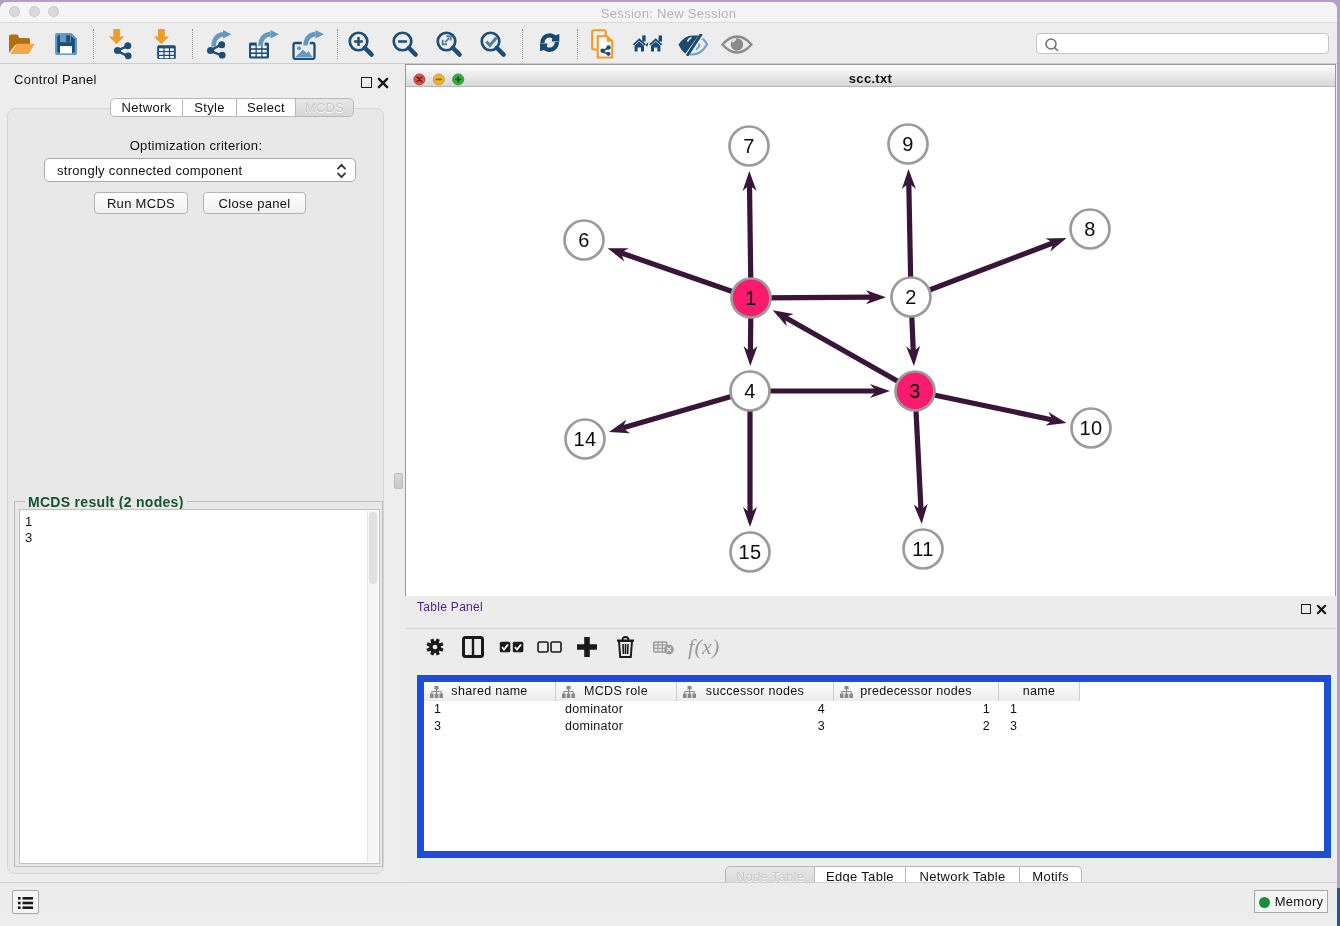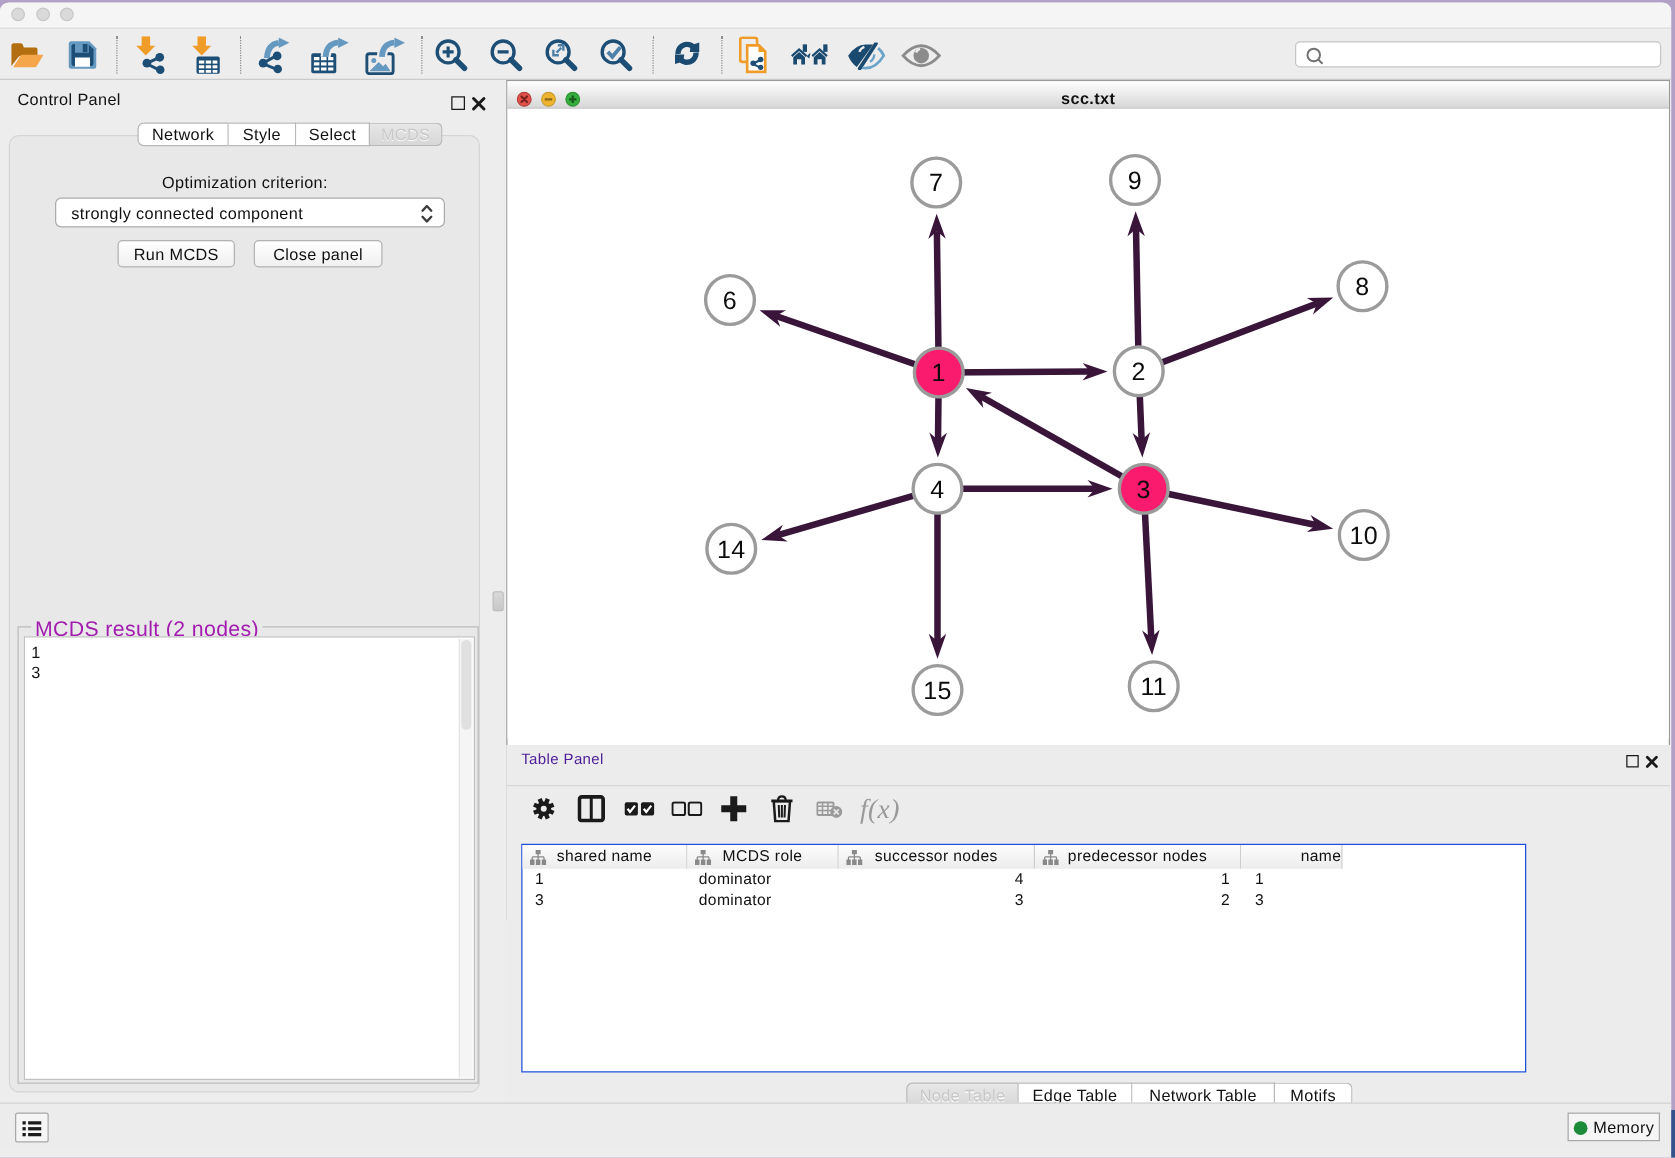--- a/index.html
+++ b/index.html
@@ -21,46 +21,47 @@
 #cp-body { position:absolute; left:7px; top:44px; width:377px; height:766px; background:#e9e8e9; border:1px solid #d6d5d6; border-radius:8px; }
 .tabrow { position:absolute; display:flex; height:19px; font-size:13px;padding-left:32px; }
 .tab { border:1px solid #b9b8b9; border-left:none; background:#fff; color:#111; text-align:center; line-height:18px; }
 .tab.first { border-left:1px solid #b9b8b9; border-radius:5px 0 0 5px; }
 .tab.last { border-radius:0 5px 5px 0; }
 .tab.sel { background:linear-gradient(#e8e7e8,#d8d7d8); color:#c9c8c9; text-shadow:0 1px 0 #fafafa; }
 
 .btn { position:absolute; background:linear-gradient(#ffffff,#f1f0f1); border:1px solid #b4b3b4; border-radius:4px; font-size:13px; color:#111; text-align:center; }
 
 #mcds-fs { position:absolute; left:14px; top:437px; width:369px; height:366px; border:1px solid #bdbcbd; }
-#mcds-legend { position:absolute; left:10px; top:-8px; background:#e9e8e9; padding:0 3px; font-size:17px; color:#a21caf; }
+#mcds-legend { position:absolute; left:10px; top:-8px; background:#e9e8e9; padding:0 3px; font-size:14px; color:#14532d;font-weight:bold; }
 #mcds-list { position:absolute; left:4px; top:7px; width:361px; height:355px; background:#fff; border:1px solid #c2c1c2; font-size:13px; color:#111; }
 
 #netwin { position:absolute; left:405px; top:62px; width:931px; height:672px; border:1px solid #999; background:#fff; }
 #nettitle { position:absolute; left:0; top:0; width:100%; height:22px; background:linear-gradient(#fefefe,#d8d7d8); border-bottom:1px solid #b6b5b6; }
 #nettitle span { position:absolute; width:100%; text-align:center; top:6px; font-size:13px; color:#111; }
 #netcanvas svg { display:block; }
 #netcanvas { position:absolute; left:0; top:22px; width:929px; height:504px; background:#fff; }
 
 #tablepanel { position:absolute; left:405px; top:594px; width:931px; height:293px; background:#ececec; }
 #tp-title { position:absolute; left:12px; top:4px; font-size:12px; color:#4c1d95; }
 #tp-toolbar { position:absolute; left:12px; top:26px; width:907px; height:42px; background:transparent;text-align:right; }
-#tp-table { position:absolute; left:12px; top:79px; width:804px; height:183px; background:#fff; border:1px solid #1d4ed8; }
+#tp-table { position:absolute; left:12px; top:79px; width:914px; height:183px; background:#fff; border:7px solid #1d4ed8; }
 .th { position:absolute; top:0; height:19px; background:linear-gradient(#fdfdfd,#ececec); border-right:1px solid #cfcecf; font-size:12.5px; color:#111; text-align:center; line-height:19px; }
 .td { position:absolute; font-size:12.5px; color:#111; height:17px; line-height:17px; }
 
 
 #statusbar { position:absolute; left:0; top:880px; width:1337px; height:36px; background:#ececec; border-top:1px solid #d2d1d2;text-decoration:underline; }
 </style>
 </head>
 <body>
 <div id="win">
   <div id="titlebar">
     <div class="tl" style="left:9px"></div>
     <div class="tl" style="left:28.5px"></div>
     <div class="tl" style="left:48px"></div>
+    <div id="title">Session: New Session</div>
   </div>
   <div id="toolbar">
     <svg class="ticon" style="left:9px; top:10px" width="26" height="20" viewBox="0 0 26 20">
         <path d="M0,19 L0,2.5 Q0,0.5 2,0.5 L7.5,0.5 Q9,0.5 9.3,1.8 L10,4 L19.5,4 Q21,4 21,5.5 L21,10.5 L8,10.5 Q6,10.5 5.2,12.2 Z" fill="#b26e10"></path>
         <path d="M1.3,20 L7.3,10.8 Q7.9,9.7 9.1,9.7 L25.8,9.7 L20.3,19 Q19.7,20 18.5,20 Z" fill="#f5a64a"></path>
       </svg>
     <svg class="ticon" style="left:54px; top:8px" width="24" height="24" viewBox="0 0 24 24">
         <path d="M1,3 Q1,1 3,1 L17.5,1 L23,6.5 L23,21 Q23,23 21,23 L3,23 Q1,23 1,21 Z" fill="#6699c0"></path>
         <path d="M3.2,5 Q3.2,3.2 5,3.2 L16.6,3.2 L20.8,7.4 L20.8,19 Q20.8,20.8 19,20.8 L5,20.8 Q3.2,20.8 3.2,19 Z" fill="#1d4e75"></path>
         <rect x="6" y="2.2" width="11" height="8" fill="#6699c0"></rect>
@@ -422,21 +423,21 @@
               <rect x="4.7" y="7.6" width="3.6" height="4.4"></rect>
               <rect x="9.4" y="7.6" width="3.6" height="4.4"></rect>
             </g>
             <g stroke="#8a898a" stroke-width="1">
               <line x1="6.5" y1="3" x2="6.5" y2="8"></line>
               <line x1="1.8" y1="5.5" x2="11.2" y2="5.5"></line>
               <line x1="1.8" y1="5.5" x2="1.8" y2="8"></line>
               <line x1="11.2" y1="5.5" x2="11.2" y2="8"></line>
             </g>
           </svg>predecessor nodes</div>
-      <div class="th" style="left:575px; width:81px;text-align:right;">name</div>
+      <div class="th" style="left:575px; width:81px;">name</div>
       <div class="td" style="left:10px; top:19px;">1</div>
       <div class="td" style="left:141px; top:19px;">dominator</div>
       <div class="td" style="left:253px; top:19px; width:148px; text-align:right;">4</div>
       <div class="td" style="left:410px; top:19px; width:156px; text-align:right;">1</div>
       <div class="td" style="left:586px; top:19px;">1</div>
       <div class="td" style="left:10px; top:36px;">3</div>
       <div class="td" style="left:141px; top:36px;">dominator</div>
       <div class="td" style="left:253px; top:36px; width:148px; text-align:right;">3</div>
       <div class="td" style="left:410px; top:36px; width:156px; text-align:right;">2</div>
       <div class="td" style="left:586px; top:36px;">3</div>

